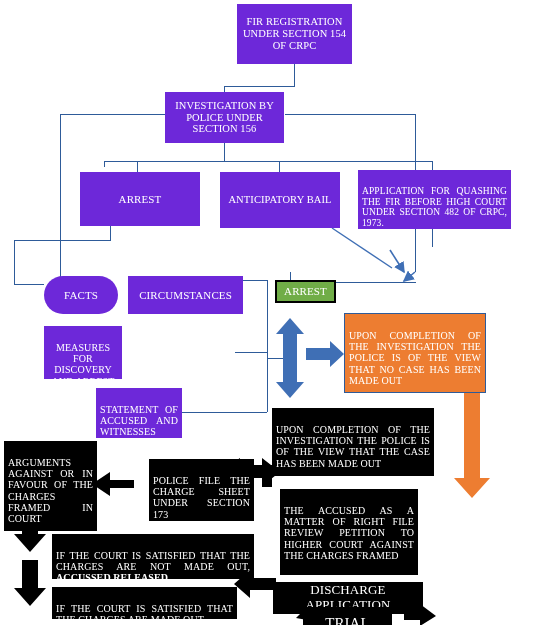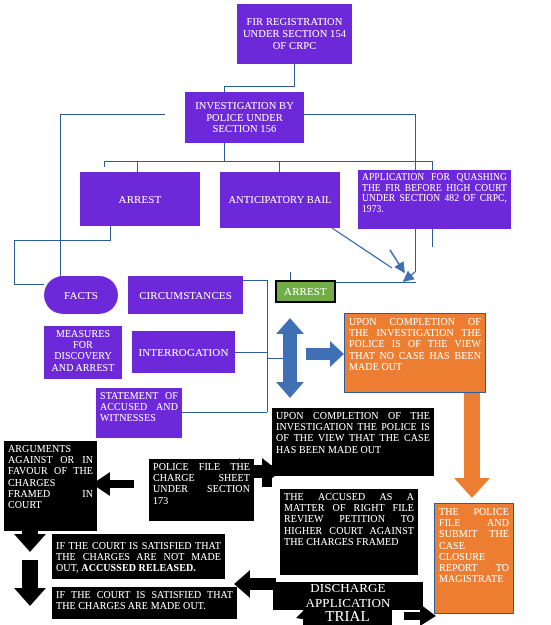--- a/index.html
+++ b/index.html
@@ -32,21 +32,21 @@
   .blue   { background: #6d28d9; }
   .orange { background: #ed7d31; border: 1px solid #2e5b99; }
   .black  { background: #000000; }
   .green  { background: #70ad47; border: 2px solid #000000; }
   .white  { background: #0369a1; color: #000000; border: 2px solid #000000;
             font-family: Liberation Serif, serif; font-weight: bold; margin-top: 48px; }
   .ctr  { text-align: center; }
   .just { text-align: justify; text-align-last: left; }
   .left { text-align: center; }
   .pad  { padding: 3px 5px; }
-  .pad2 { padding: 2px 4px; }
+  .pad2 { padding: 16px 4px; }
 
   .conn {
     position: absolute;
     background: #2e5b99;
   }
   .conn-h { height: 1px; }
   .conn-v { width: 1px; }
 
   svg.overlay {
     position: absolute;
@@ -156,21 +156,21 @@
 
     <g>
       <polygon points="404,600 404,612 420,612 420,604 436,616 420,626 420,620 404,620" fill="#000000"></polygon>
     </g>
   </svg>
 
   <div class="box blue ctr pad" style="left:237px; top:4px; width:115px; height:60px; font-size:10.5px;">
     <span class="txt">FIR REGISTRATION UNDER SECTION 154 OF CRPC</span>
   </div>
 
-  <div class="box blue ctr pad" style="left:165px; top:92px; width:119px; height:51px; font-size:10.5px;margin-left:20px;">
+  <div class="box blue ctr pad" style="left:165px; top:92px; width:119px; height:51px; font-size:10.5px;">
     <span class="txt">INVESTIGATION BY POLICE UNDER SECTION 156</span>
   </div>
 
   <div class="box blue ctr pad" style="left:80px; top:172px; width:120px; height:54px; font-size:11px;">
     <span class="txt">ARREST</span>
   </div>
 
   <div class="box blue ctr pad" style="left:220px; top:172px; width:120px; height:56px; font-size:10.5px;">
     <span class="txt">ANTICIPATORY BAIL</span>
   </div>
@@ -192,23 +192,20 @@
   </div>
 
   <div class="box white ctr pad" style="left:402px; top:271px; width:69px; height:21px; font-size:10px;">
     <span class="txt">NEXT PAGE</span>
   </div>
 
   <div class="box blue left pad2" style="left:44px; top:326px; width:78px; height:53px; font-size:10px; align-items:flex-start;">
     <span class="txt">MEASURES FOR DISCOVERY AND ARREST</span>
   </div>
 
-  <div class="box blue ctr pad" style="left:132px; top:331px; width:103px; height:42px; font-size:11px;">
-    <span class="txt">INTERROGATION</span>
-  </div>
 
   <div class="box blue just pad2" style="left:96px; top:388px; width:86px; height:50px; font-size:10px; align-items:flex-start;">
     <span class="txt">STATEMENT OF ACCUSED AND WITNESSES</span>
   </div>
 
   <div class="box orange just pad2" style="left:344px; top:313px; width:142px; height:80px; font-size:10px; align-items:flex-start;">
     <span class="txt">UPON COMPLETION OF THE INVESTIGATION THE POLICE IS OF THE VIEW THAT NO CASE HAS BEEN MADE OUT</span>
   </div>
 
   <div class="box black just pad2" style="left:272px; top:408px; width:162px; height:68px; font-size:10px; align-items:flex-start;">
@@ -220,25 +217,22 @@
   </div>
 
   <div class="box black just pad2" style="left:149px; top:459px; width:105px; height:62px; font-size:10px; align-items:flex-start;">
     <span class="txt">POLICE FILE THE CHARGE SHEET UNDER SECTION 173</span>
   </div>
 
   <div class="box black just pad2" style="left:280px; top:489px; width:138px; height:86px; font-size:10px; align-items:flex-start;">
     <span class="txt">THE ACCUSED AS A MATTER OF RIGHT FILE REVIEW PETITION TO HIGHER COURT AGAINST THE CHARGES FRAMED</span>
   </div>
 
-  <div class="box orange just pad2" style="left:434px; top:503px; width:80px; height:111px; font-size:10px; align-items:flex-start;">
-    <span class="txt">THE POLICE FILE AND SUBMIT THE CASE CLOSURE REPORT TO MAGISTRATE</span>
-  </div>
-
-  <div class="box black just pad2" style="left:52px; top:534px; width:173px; height:45px; font-size:10px; align-items:center;">
+
+  <div class="box black just pad2" style="left:52px; top:534px; width:202px; height:45px; font-size:10px; align-items:flex-start;">
     <span class="txt">
       <span>IF THE COURT IS SATISFIED THAT THE CHARGES ARE NOT MADE OUT, </span><b>ACCUSSED RELEASED.</b>
     </span>
   </div>
 
   <div class="box black just pad2" style="left:52px; top:587px; width:185px; height:32px; font-size:10px; align-items:flex-start;">
     <span class="txt">IF THE COURT IS SATISFIED THAT THE CHARGES ARE MADE OUT.</span>
   </div>
 
   <div class="box black ctr pad2" style="left:273px; top:582px; width:150px; height:28px; font-size:13px;justify-content:flex-end;">

